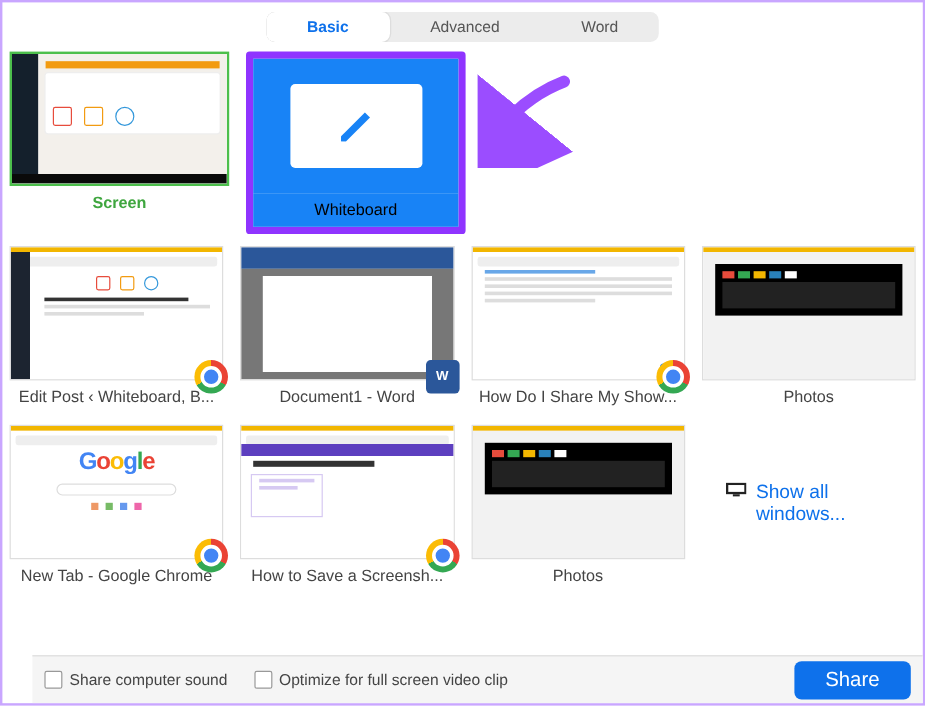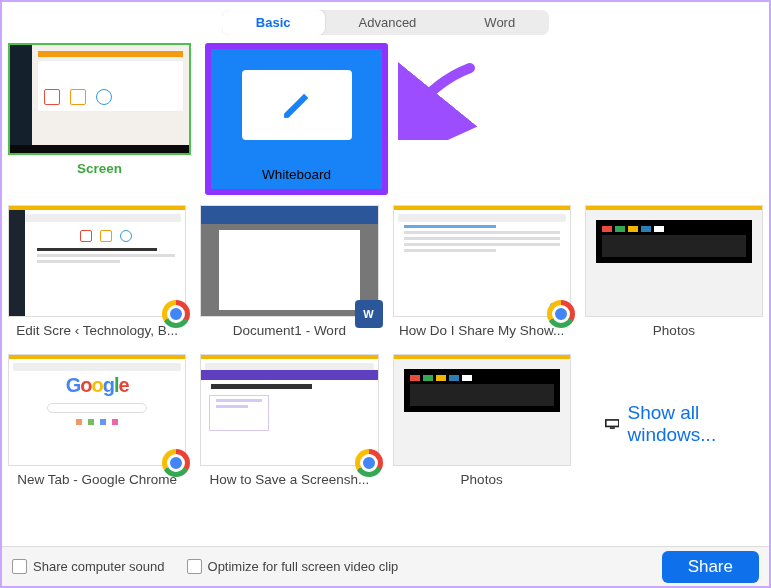--- a/index.html
+++ b/index.html
@@ -119,28 +119,29 @@
   }
   .footer {
     height: 40px;
     border-top: 1px solid #ddd;
     background: #f5f5f5;
     display: flex;
     align-items: center;
     padding: 0 10px;
     gap: 22px;
     font-size: 13px;
+    margin-left: 25px;
   }
   .chk { display:flex; align-items:center; gap:6px; color:#444;}
   .chk .box { width:15px;height:15px;border:1px solid #999;background:#fff;border-radius:2px;}
   .share-btn {
     margin-left:auto; background:#0e71eb; color:#fff; padding:6px 26px; border-radius:6px;
     border:none; font-size:17px; cursor:pointer;
   }
-  .show-all { display:flex; align-items:center; gap:8px; color:#0e71eb; font-size:19px; padding:48px 0 0 20px; cursor:pointer;}
+  .show-all { display:flex; gap:8px; color:#0e71eb; font-size:16px; padding:48px 0 0 20px; cursor:pointer;}
   .show-all .mon{ color:#222;}
   
   .screen-thumb { flex:1; background:#fafafa; display:flex;}
   .screen-thumb .sb{ width:22px; background:#14202c;}
   .screen-thumb .main{flex:1; background:#f3f0eb; position:relative;padding:6px;}
   .screen-thumb .hdr{height:6px;background:#f29b11;margin-bottom:4px;}
   .screen-thumb .card{height:50px;background:#fff;border-radius:2px; box-shadow:0 0 0 1px #eee; display:flex; gap:10px; align-items:flex-end; padding:6px;}
   .ic{width:16px;height:16px;border:1px solid;border-radius:2px;}
   .ic.r{border-color:#e74c3c;}
   .ic.o{border-color:#f29b11;}
@@ -232,21 +233,21 @@
             <div class="ic o" style="width:12px;height:12px;"></div>
             <div class="ic b" style="width:12px;height:12px;"></div>
           </div>
           <div class="line dark" style="width:80%"></div>
           <div class="line"></div>
               <div class="line short"></div>
         </div>
       </div>
         </div>
       <div class="badge chrome-badge"></div>
-      <div class="tile-label">Edit Scre ‹ Technology, B...</div>
+      <div class="tile-label">Edit Post ‹ Whiteboard, B...</div>
     </div>
 
     <div class="tile worddoc">
       <div class="thumb" style="flex-direction:column;">
         <div class="ribbon"></div>
         <div class="page">
             <div class="sheet"></div>
           </div>
       </div>
       <div class="badge word-badge">W</div>

